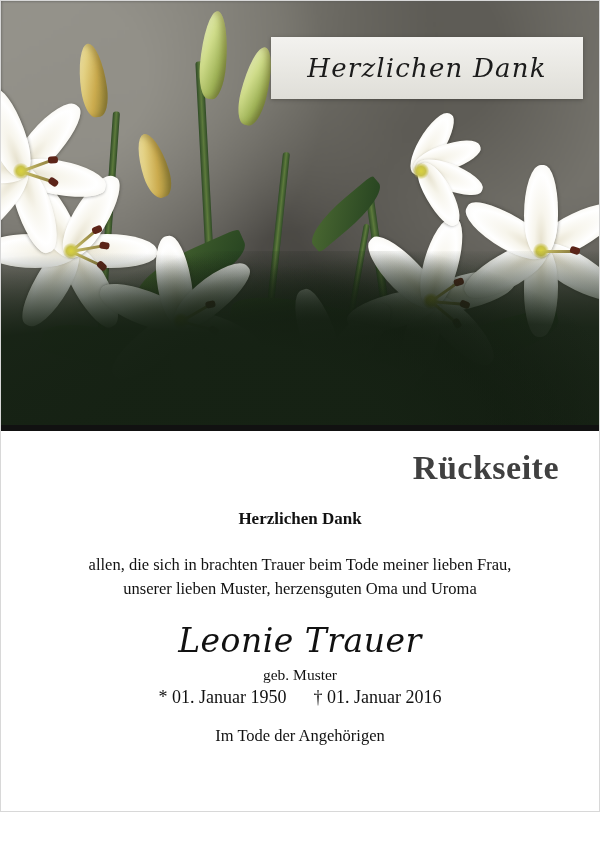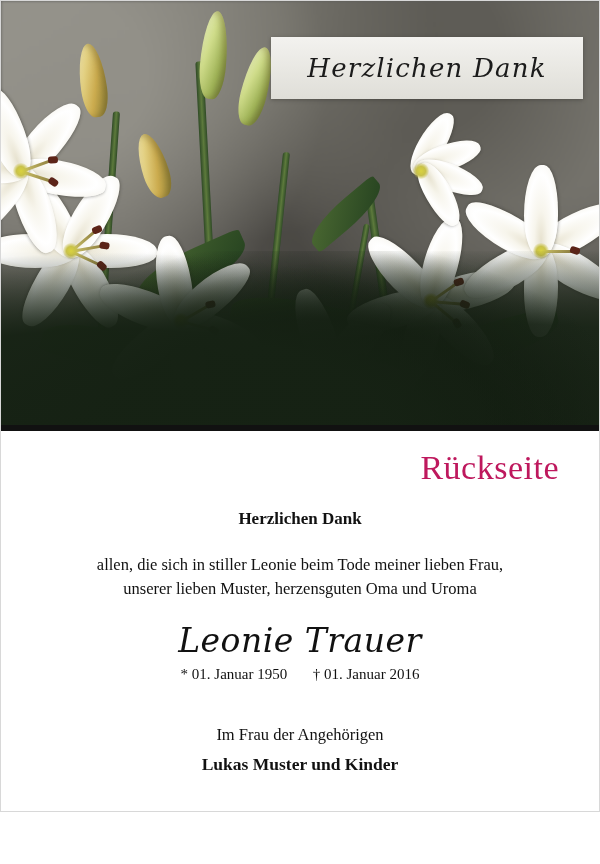--- a/index.html
+++ b/index.html
@@ -164,24 +164,24 @@
 
   
   .content {
     padding: 12px 40px 0 40px;
     text-align: center;
   }
 
   .backside-title {
     text-align: right;
     font-size: 34px;
-    font-weight: 400;
+    font-weight: 700;
     letter-spacing: .5px;
     margin: 6px 0 22px 0;
-    color: #be185d;
+    color: #404040;
     font-family: "Liberation Serif", serif;
   }
 
   .thanks {
     font-size: 17px;
     font-weight: bold;
     margin-bottom: 24px;
   }
 
   .lead {
@@ -198,22 +198,22 @@
     margin: 4px 0 6px 0;
     color: #111;
   }
 
   .maiden {
     font-size: 15.5px;
     margin-bottom: 3px;
   }
 
   .dates {
-    font-size: 15px;
-    margin-bottom: 40px;
+    font-size: 18px;
+    margin-bottom: 16px;
   }
   .dates .sep { display: inline-block; width: 18px; }
 
   .body-text {
     font-size: 16.5px;
     line-height: 1.45;
     margin-bottom: 24px;
   }
 
   .behalf {
@@ -341,31 +341,31 @@
 
     <div class="photo-rule"></div>
   </div>
 
   <div class="content">
     <div class="backside-title">Rückseite</div>
 
     <div class="thanks">Herzlichen Dank</div>
 
     <div class="lead">
-      <div>allen, die sich in stiller Leonie beim Tode meiner lieben Frau,</div>
+      <div>allen, die sich in brachten Trauer beim Tode meiner lieben Frau,</div>
       <div>unserer lieben Muster, herzensguten Oma und Uroma</div>
     </div>
 
     <div class="name">Leonie Trauer</div>
+    <div class="maiden">geb. Muster</div>
 
     <div class="dates">
       <span>* 01. Januar 1950</span>
       <span class="sep"></span>
       <span>† 01. Januar 2016</span>
     </div>
 
 
-    <div class="behalf">Im Frau der Angehörigen</div>
-    <div class="family">Lukas Muster und Kinder</div>
+    <div class="behalf">Im Tode der Angehörigen</div>
 
   </div>
 
 </div>
 
 </body></html>

